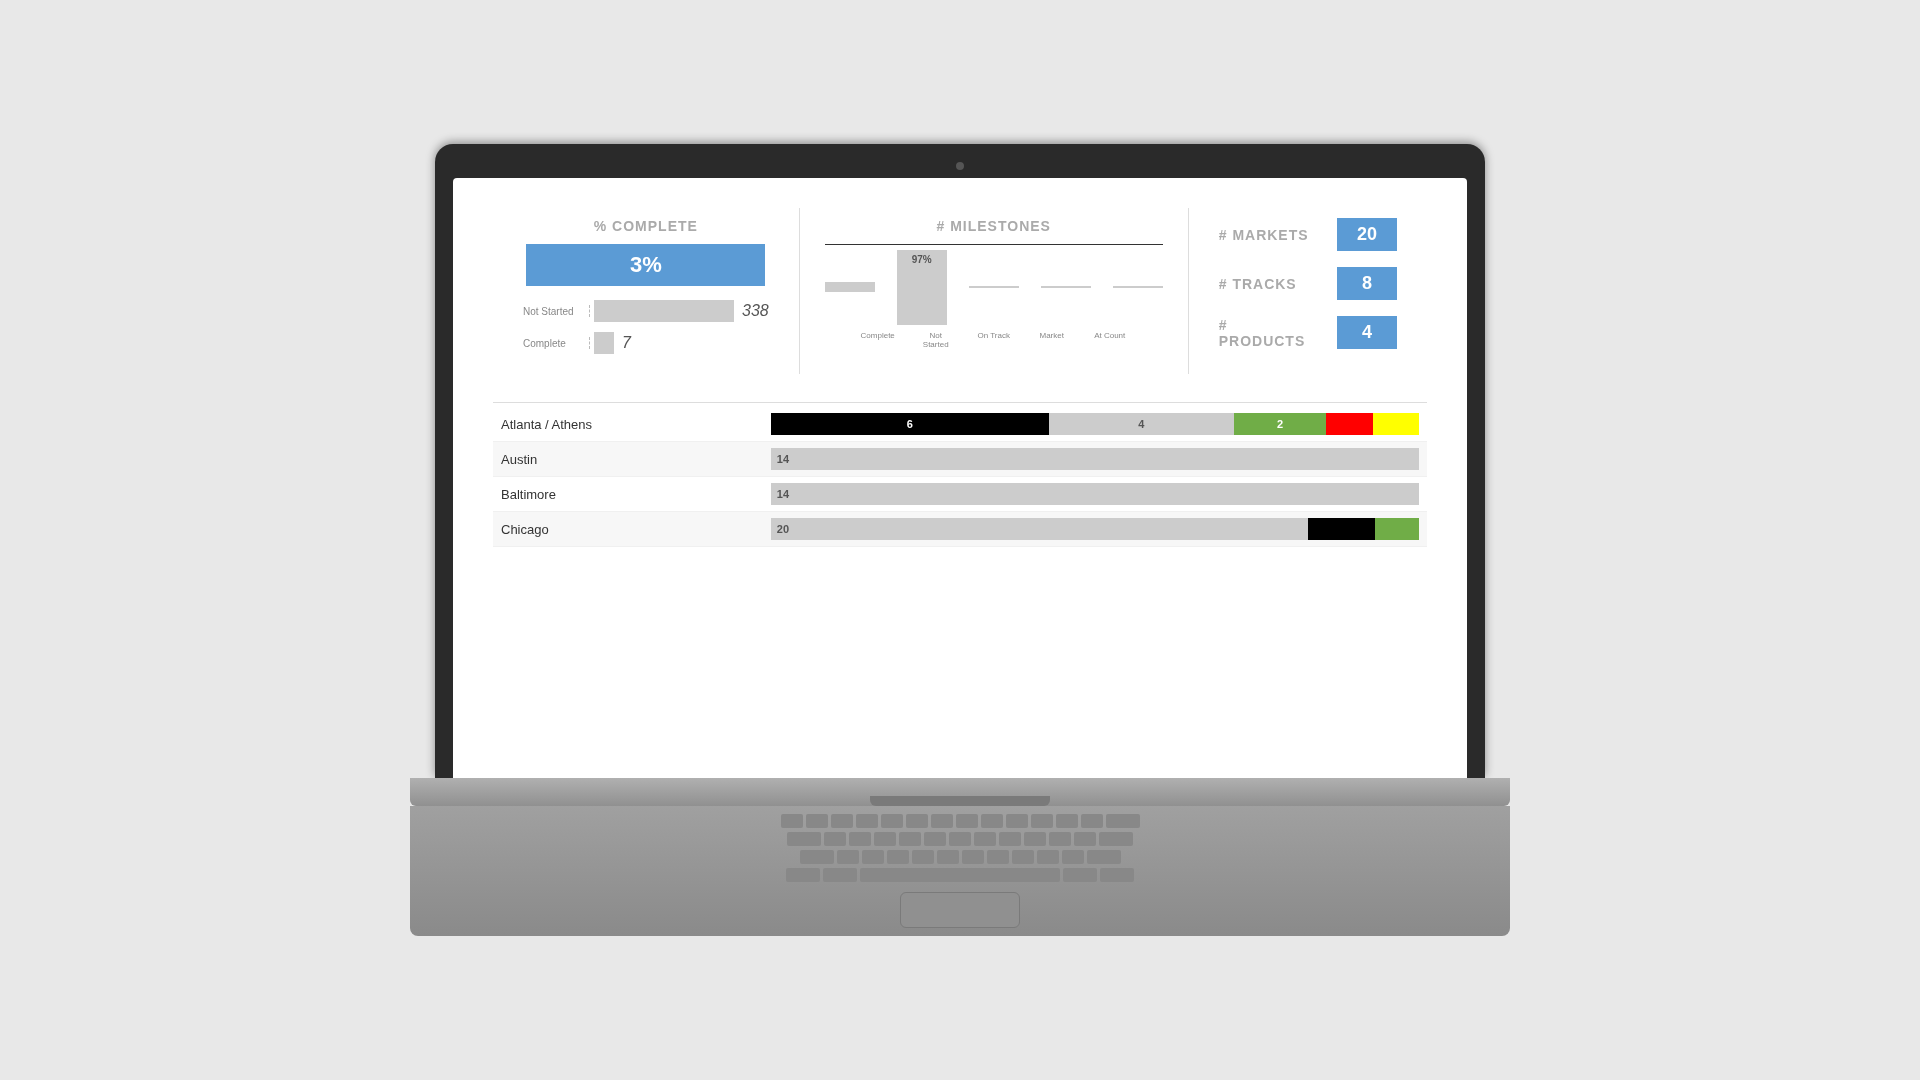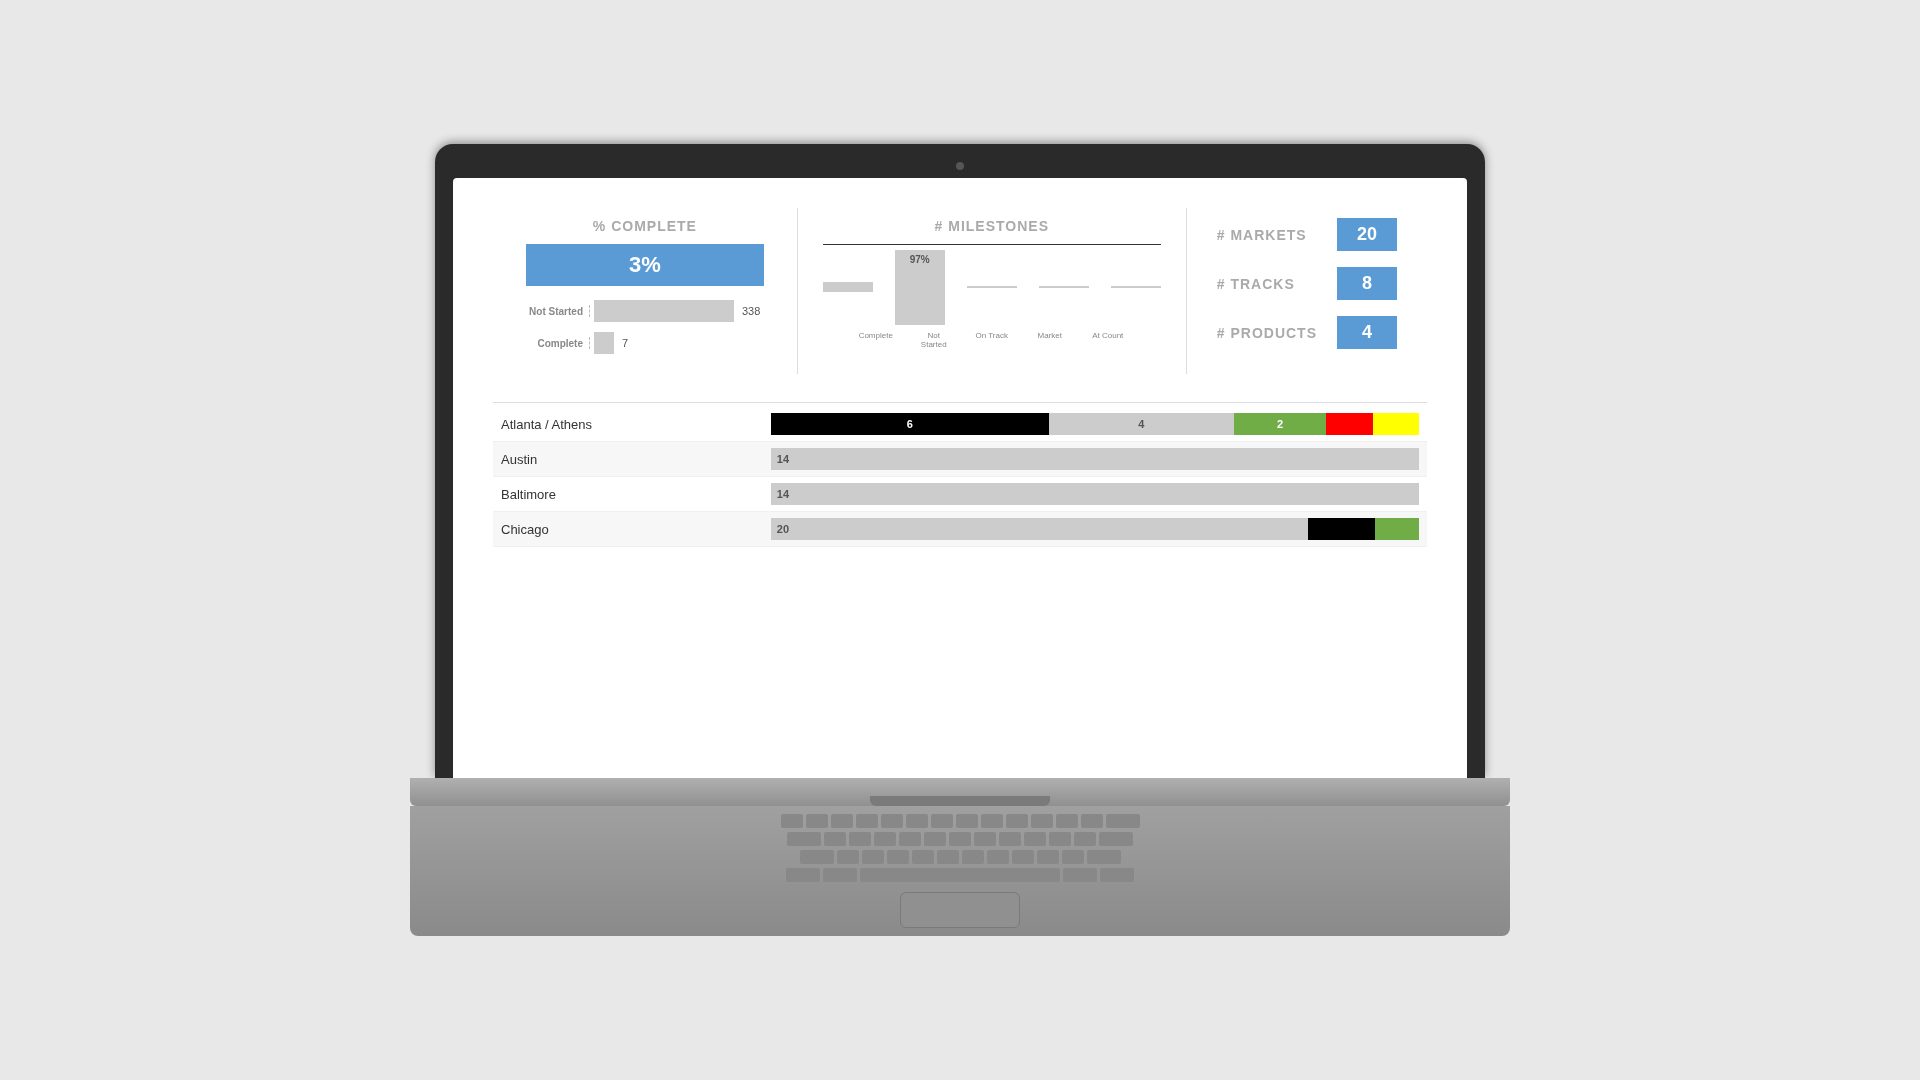--- a/index.html
+++ b/index.html
@@ -153,36 +153,36 @@
       display: flex;
       align-items: center;
       margin-bottom: 10px;
       gap: 6px;
     }
 
     .bar-label {
       font-size: 10px;
       color: #888;
       width: 60px;
-      text-align: right;
+      text-align: left;
       flex-shrink: 0;
-      font-weight: bold;
     }
 
     .bar-bg {
       height: 22px;
       background: #ccc;
       position: relative;
     }
 
     .bar-number {
-      font-size: 11px;
+      font-size: 16px;
       color: #555;
       margin-left: 4px;
       flex-shrink: 0;
+      font-style: italic;
     }
 
     .milestone-chart {
       padding: 0 5px;
     }
 
     .milestone-bar-area {
       display: flex;
       align-items: center;
       justify-content: center;

